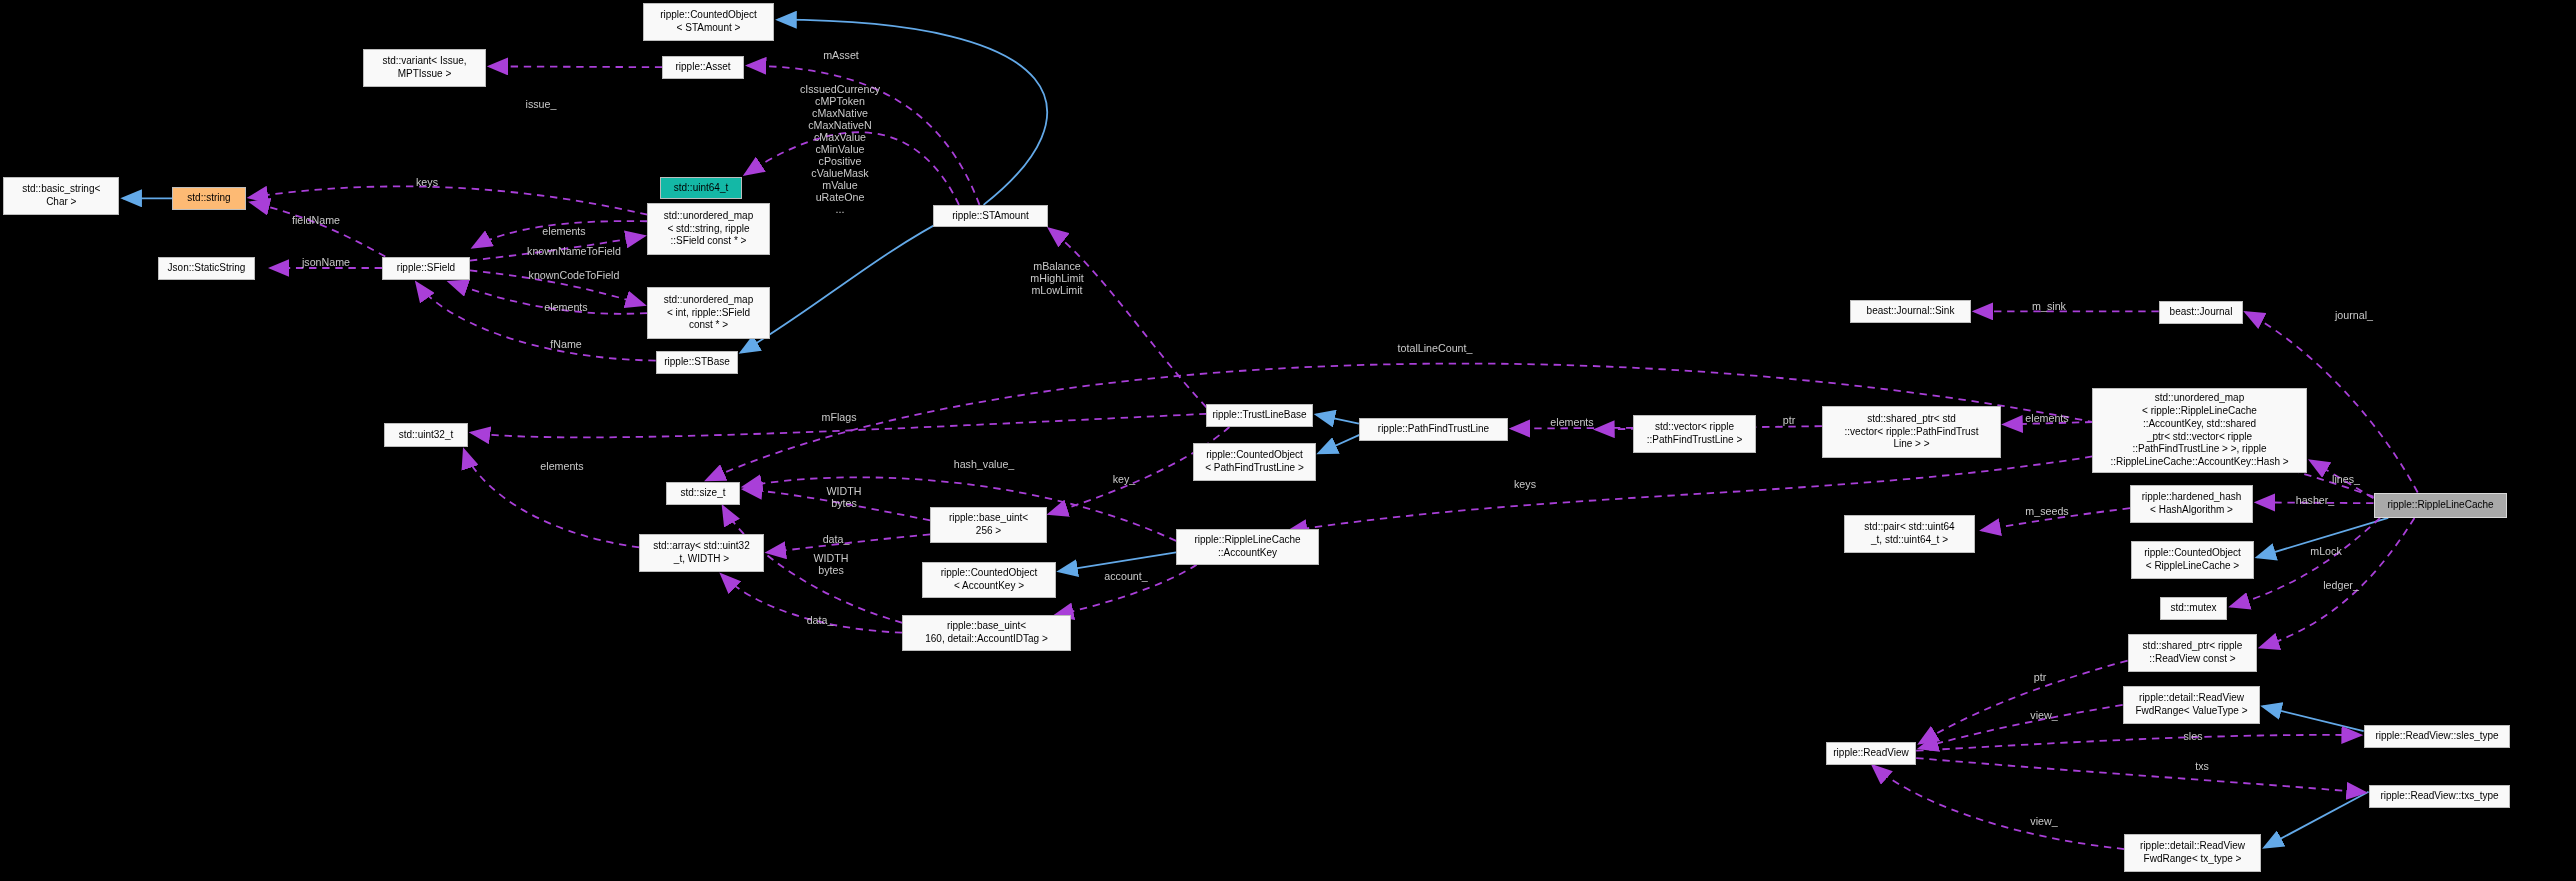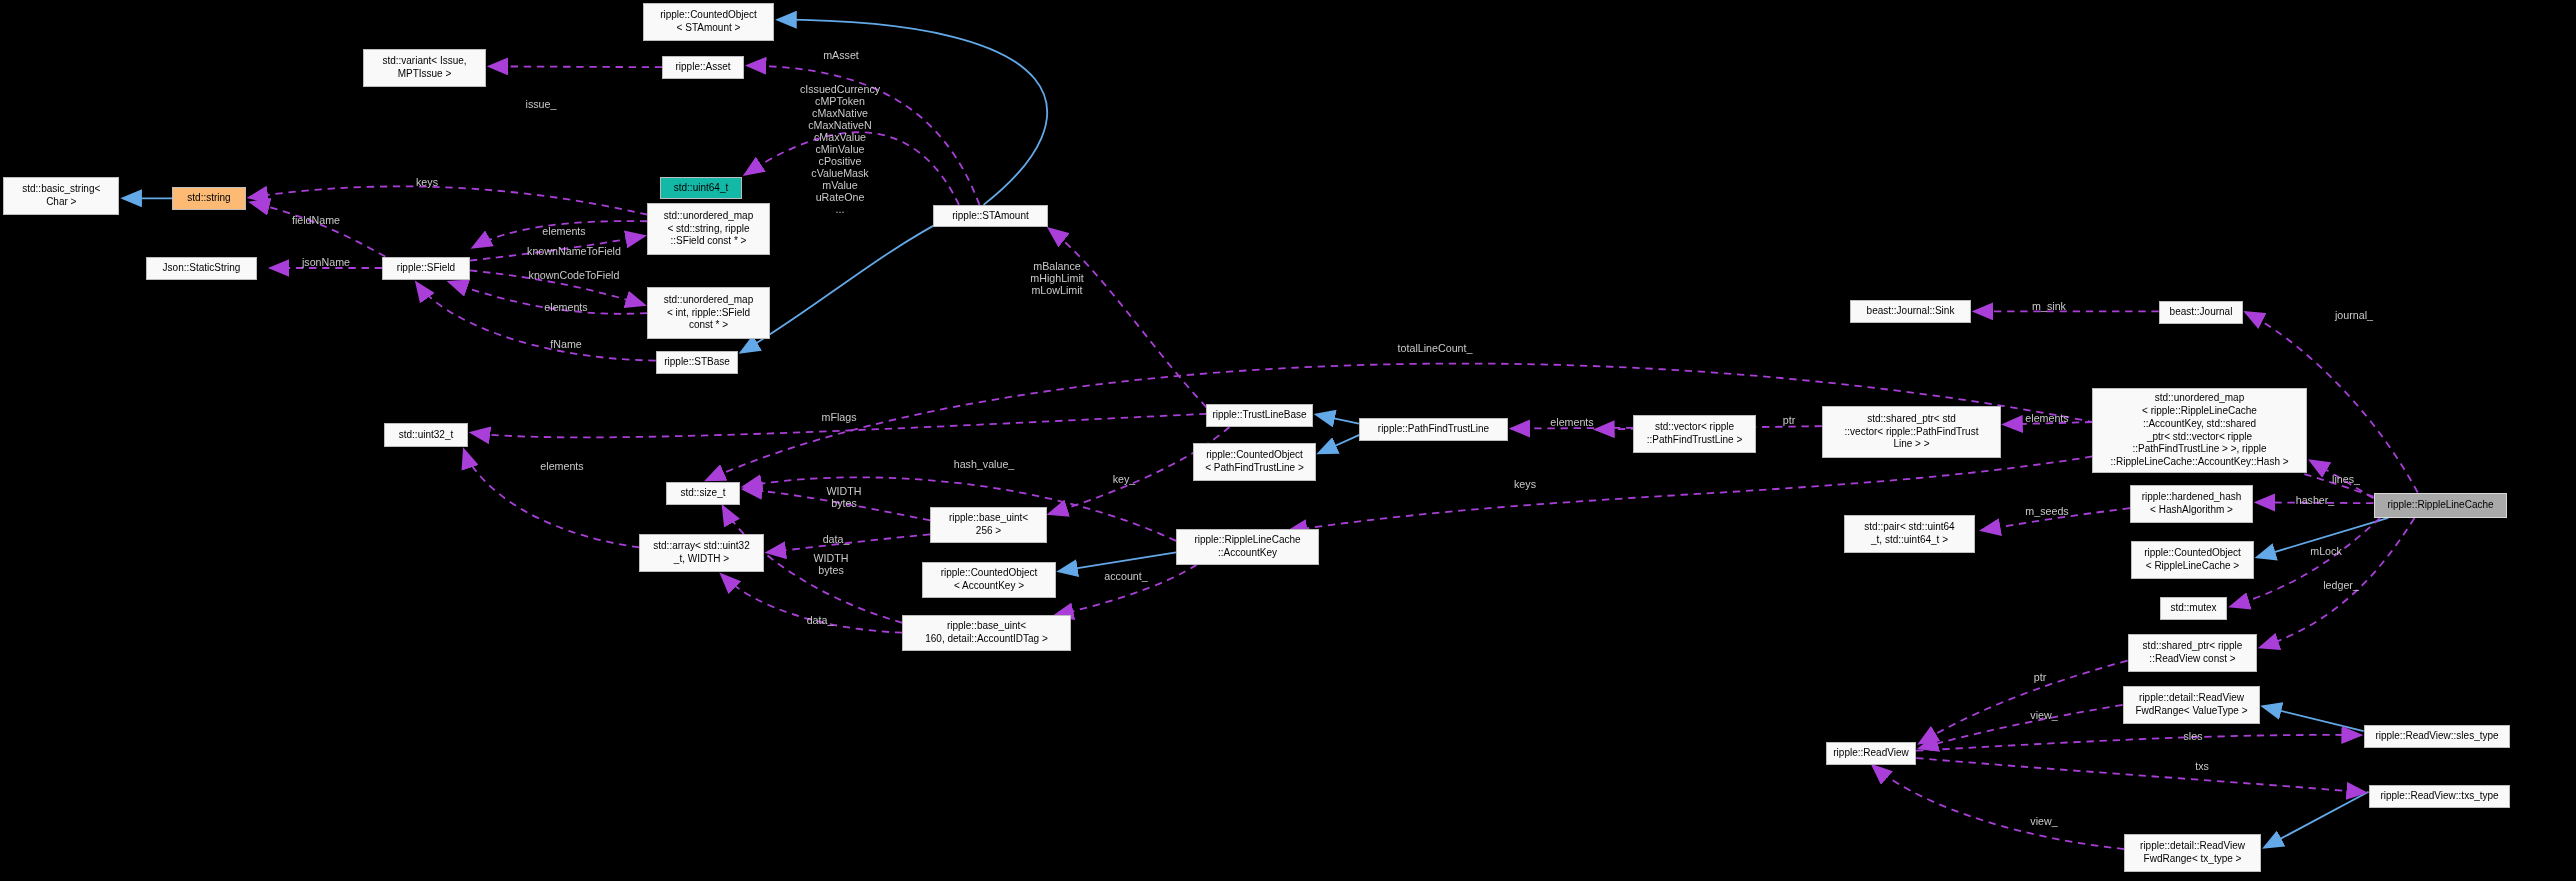--- a/index.html
+++ b/index.html
@@ -131,21 +131,21 @@
     <div class="node" title="ripple::CountedObject &lt; STAmount &gt;" style="left: 643px; top: 2.5px; width: 131px; height: 38px; background: rgb(249, 249, 249); border-color: rgb(189, 189, 189); color: rgb(0, 0, 0);">ripple::CountedObject
 &lt; STAmount &gt;</div>
     <div class="node" title="std::variant&lt; Issue, MPTIssue &gt;" style="left: 363px; top: 49px; width: 123px; height: 38px; background: rgb(249, 249, 249); border-color: rgb(189, 189, 189); color: rgb(0, 0, 0);">std::variant&lt; Issue,
 MPTIssue &gt;</div>
     <div class="node" title="ripple::Asset" style="left: 662px; top: 56px; width: 82px; height: 23px; background: rgb(249, 249, 249); border-color: rgb(189, 189, 189); color: rgb(0, 0, 0);">ripple::Asset</div>
     <div class="node" title="std::uint64_t" style="left: 660px; top: 163px; width: 82px; height: 22px; background: #14b8a6; border-color: rgb(189, 189, 189); color: rgb(0, 0, 0); margin-top: 14px;">std::uint64_t</div>
     <div class="node" title="ripple::STAmount" style="left: 933px; top: 205px; width: 115px; height: 22px; background: rgb(249, 249, 249); border-color: rgb(189, 189, 189); color: rgb(0, 0, 0);">ripple::STAmount</div>
     <div class="node" title="std::basic_string&lt; Char &gt;" style="left: 3.3px; top: 177px; width: 116px; height: 38px; background: rgb(249, 249, 249); border-color: rgb(189, 189, 189); color: rgb(0, 0, 0);">std::basic_string&lt;
 Char &gt;</div>
     <div class="node" title="std::string" style="left: 172px; top: 187px; width: 74px; height: 23px; background: #fdba74; border-color: rgb(189, 189, 189); color: rgb(0, 0, 0);">std::string</div>
-    <div class="node" title="Json::StaticString" style="left: 146px; top: 257px; width: 111px; height: 23px; background: rgb(249, 249, 249); border-color: rgb(189, 189, 189); color: rgb(0, 0, 0);">Json::StaticString</div>
+    <div class="node" title="Json::StaticString" style="left: 158px; top: 257px; width: 97px; height: 23px; background: rgb(249, 249, 249); border-color: rgb(189, 189, 189); color: rgb(0, 0, 0);">Json::StaticString</div>
     <div class="node" title="ripple::SField" style="left: 382px; top: 257px; width: 88px; height: 23px; background: rgb(249, 249, 249); border-color: rgb(189, 189, 189); color: rgb(0, 0, 0);">ripple::SField</div>
     <div class="node" title="std::unordered_map &lt; std::string, ripple ::SField const * &gt;" style="left: 647px; top: 203px; width: 123px; height: 52px; background: rgb(249, 249, 249); border-color: rgb(189, 189, 189); color: rgb(0, 0, 0);">std::unordered_map
 &lt; std::string, ripple
 ::SField const * &gt;</div>
     <div class="node" title="std::unordered_map &lt; int, ripple::SField const * &gt;" style="left: 647px; top: 287px; width: 123px; height: 52px; background: rgb(249, 249, 249); border-color: rgb(189, 189, 189); color: rgb(0, 0, 0);">std::unordered_map
 &lt; int, ripple::SField
 const * &gt;</div>
     <div class="node" title="ripple::STBase" style="left: 656px; top: 351px; width: 82px; height: 23px; background: rgb(249, 249, 249); border-color: rgb(189, 189, 189); color: rgb(0, 0, 0);">ripple::STBase</div>
     <div class="node" title="std::uint32_t" style="left: 384px; top: 423px; width: 84px; height: 24px; background: rgb(249, 249, 249); border-color: rgb(189, 189, 189); color: rgb(0, 0, 0);">std::uint32_t</div>
     <div class="node" title="std::size_t" style="left: 666px; top: 482px; width: 74px; height: 23px; background: rgb(249, 249, 249); border-color: rgb(189, 189, 189); color: rgb(0, 0, 0);">std::size_t</div>

